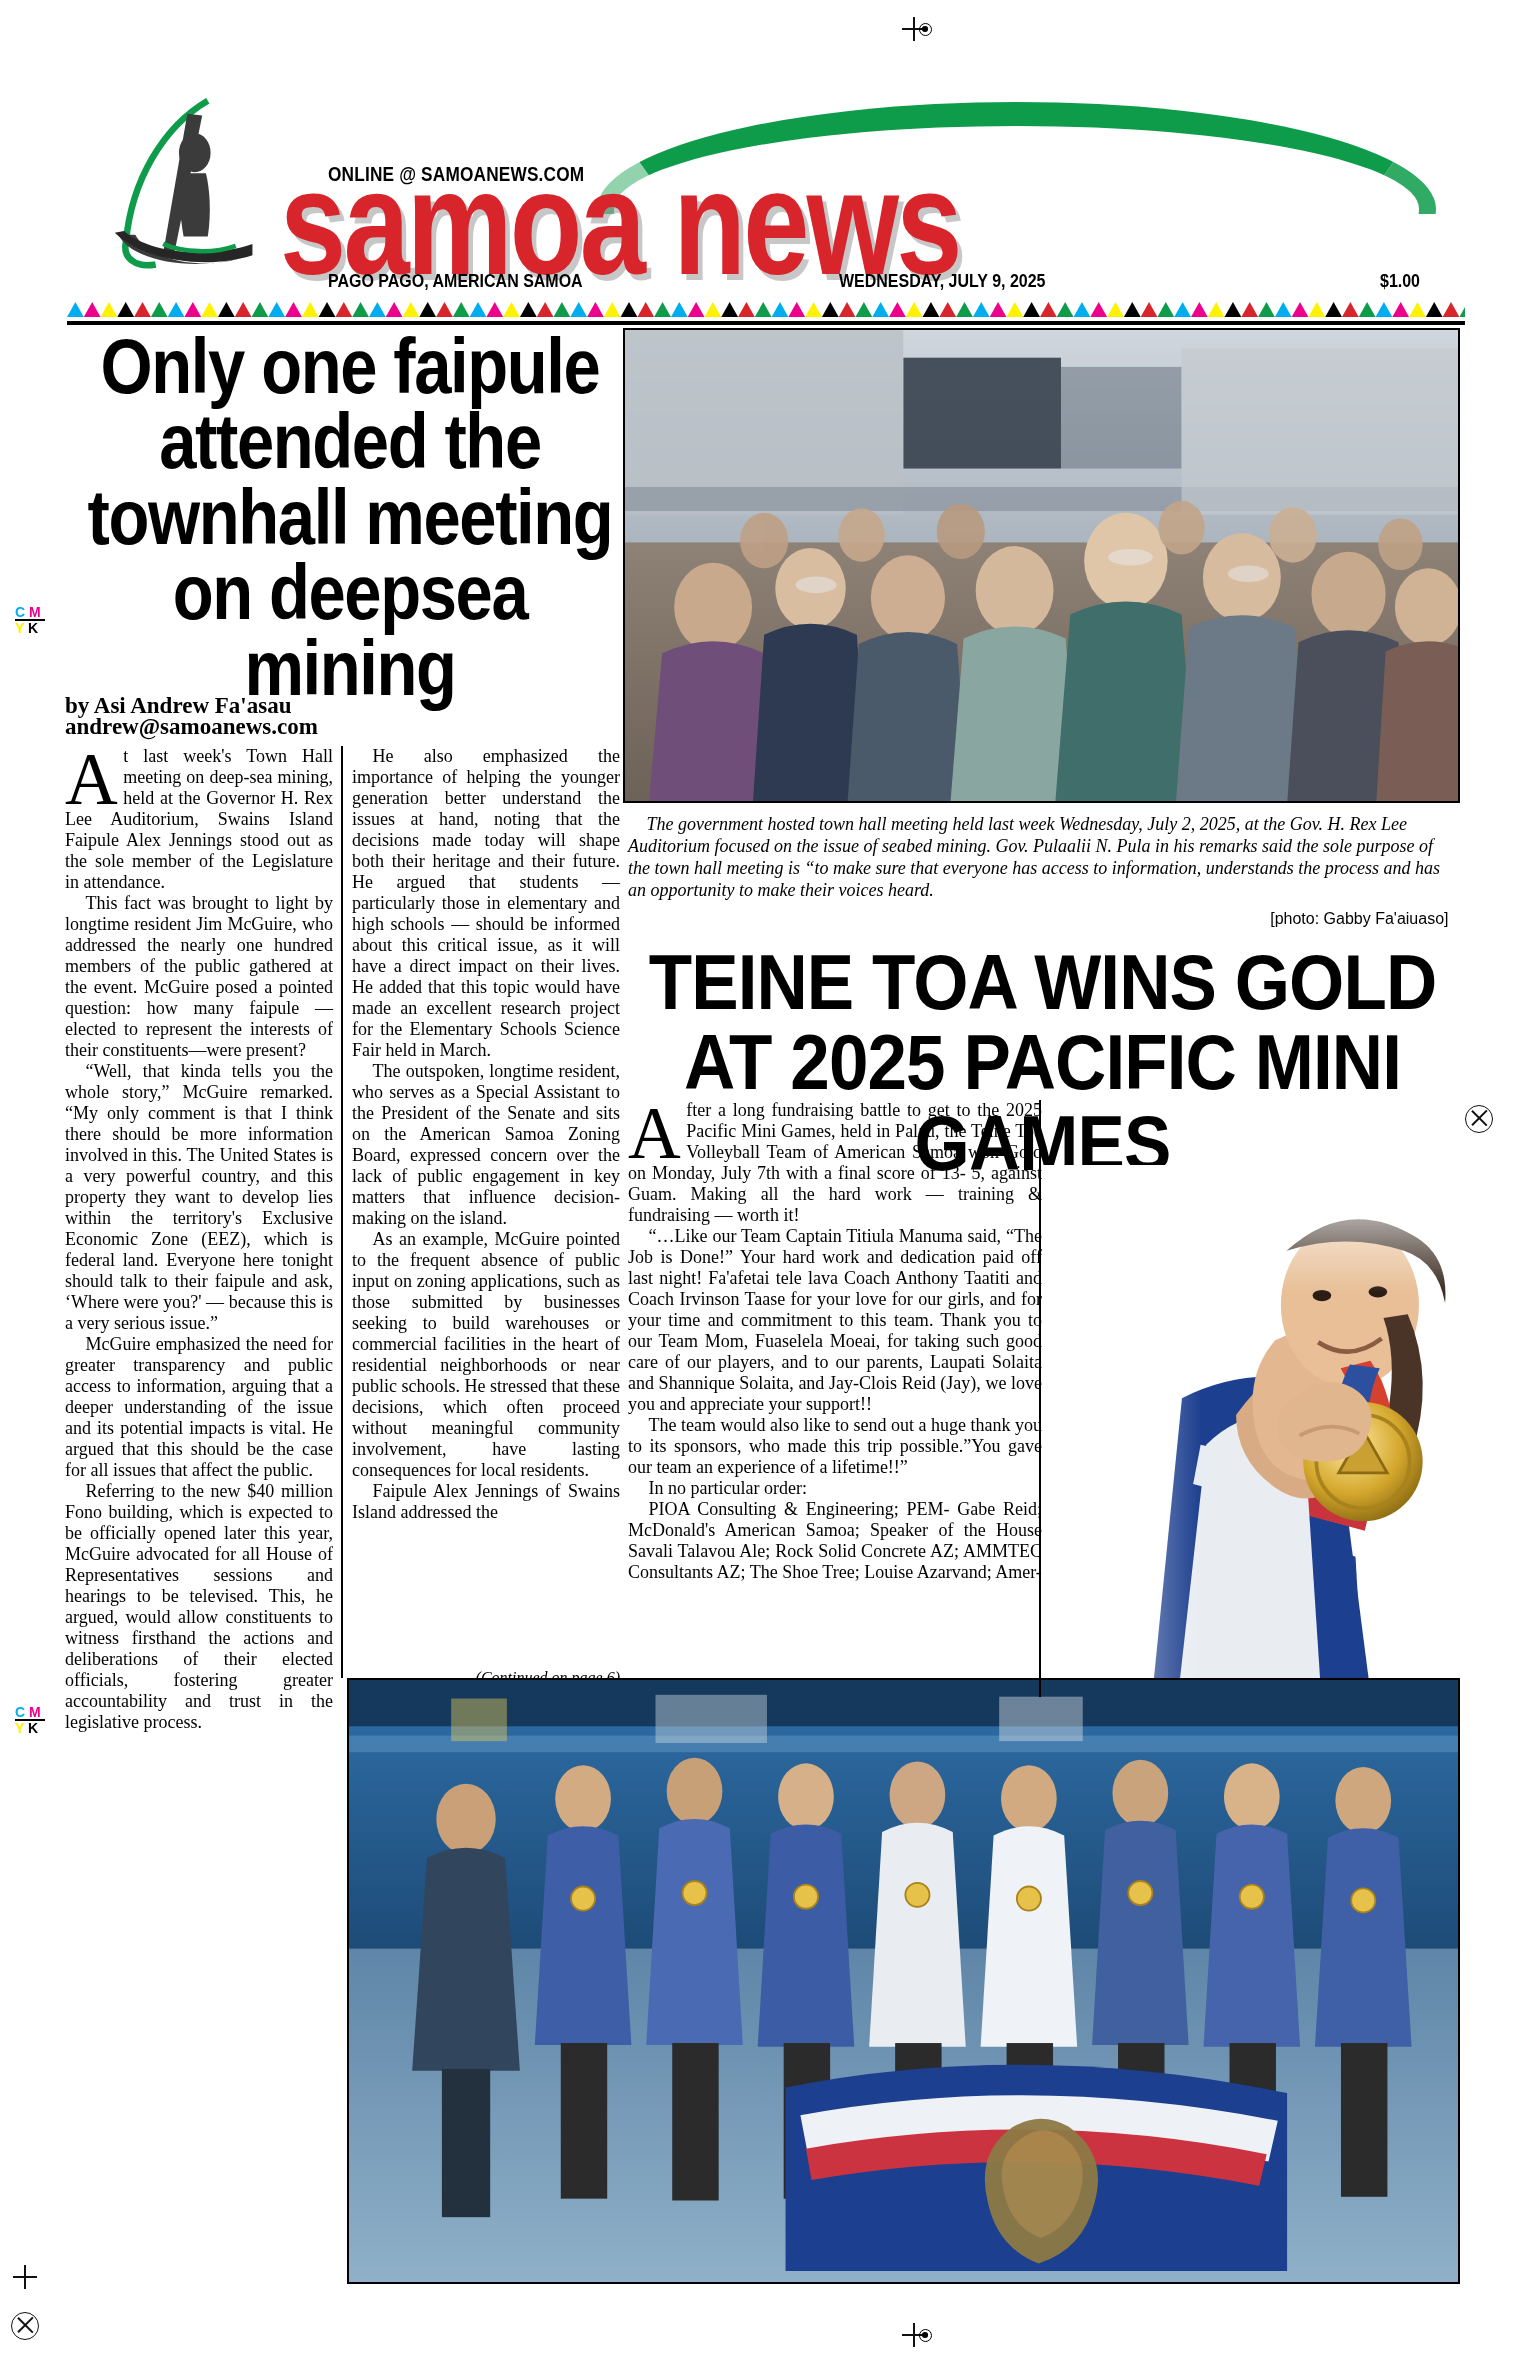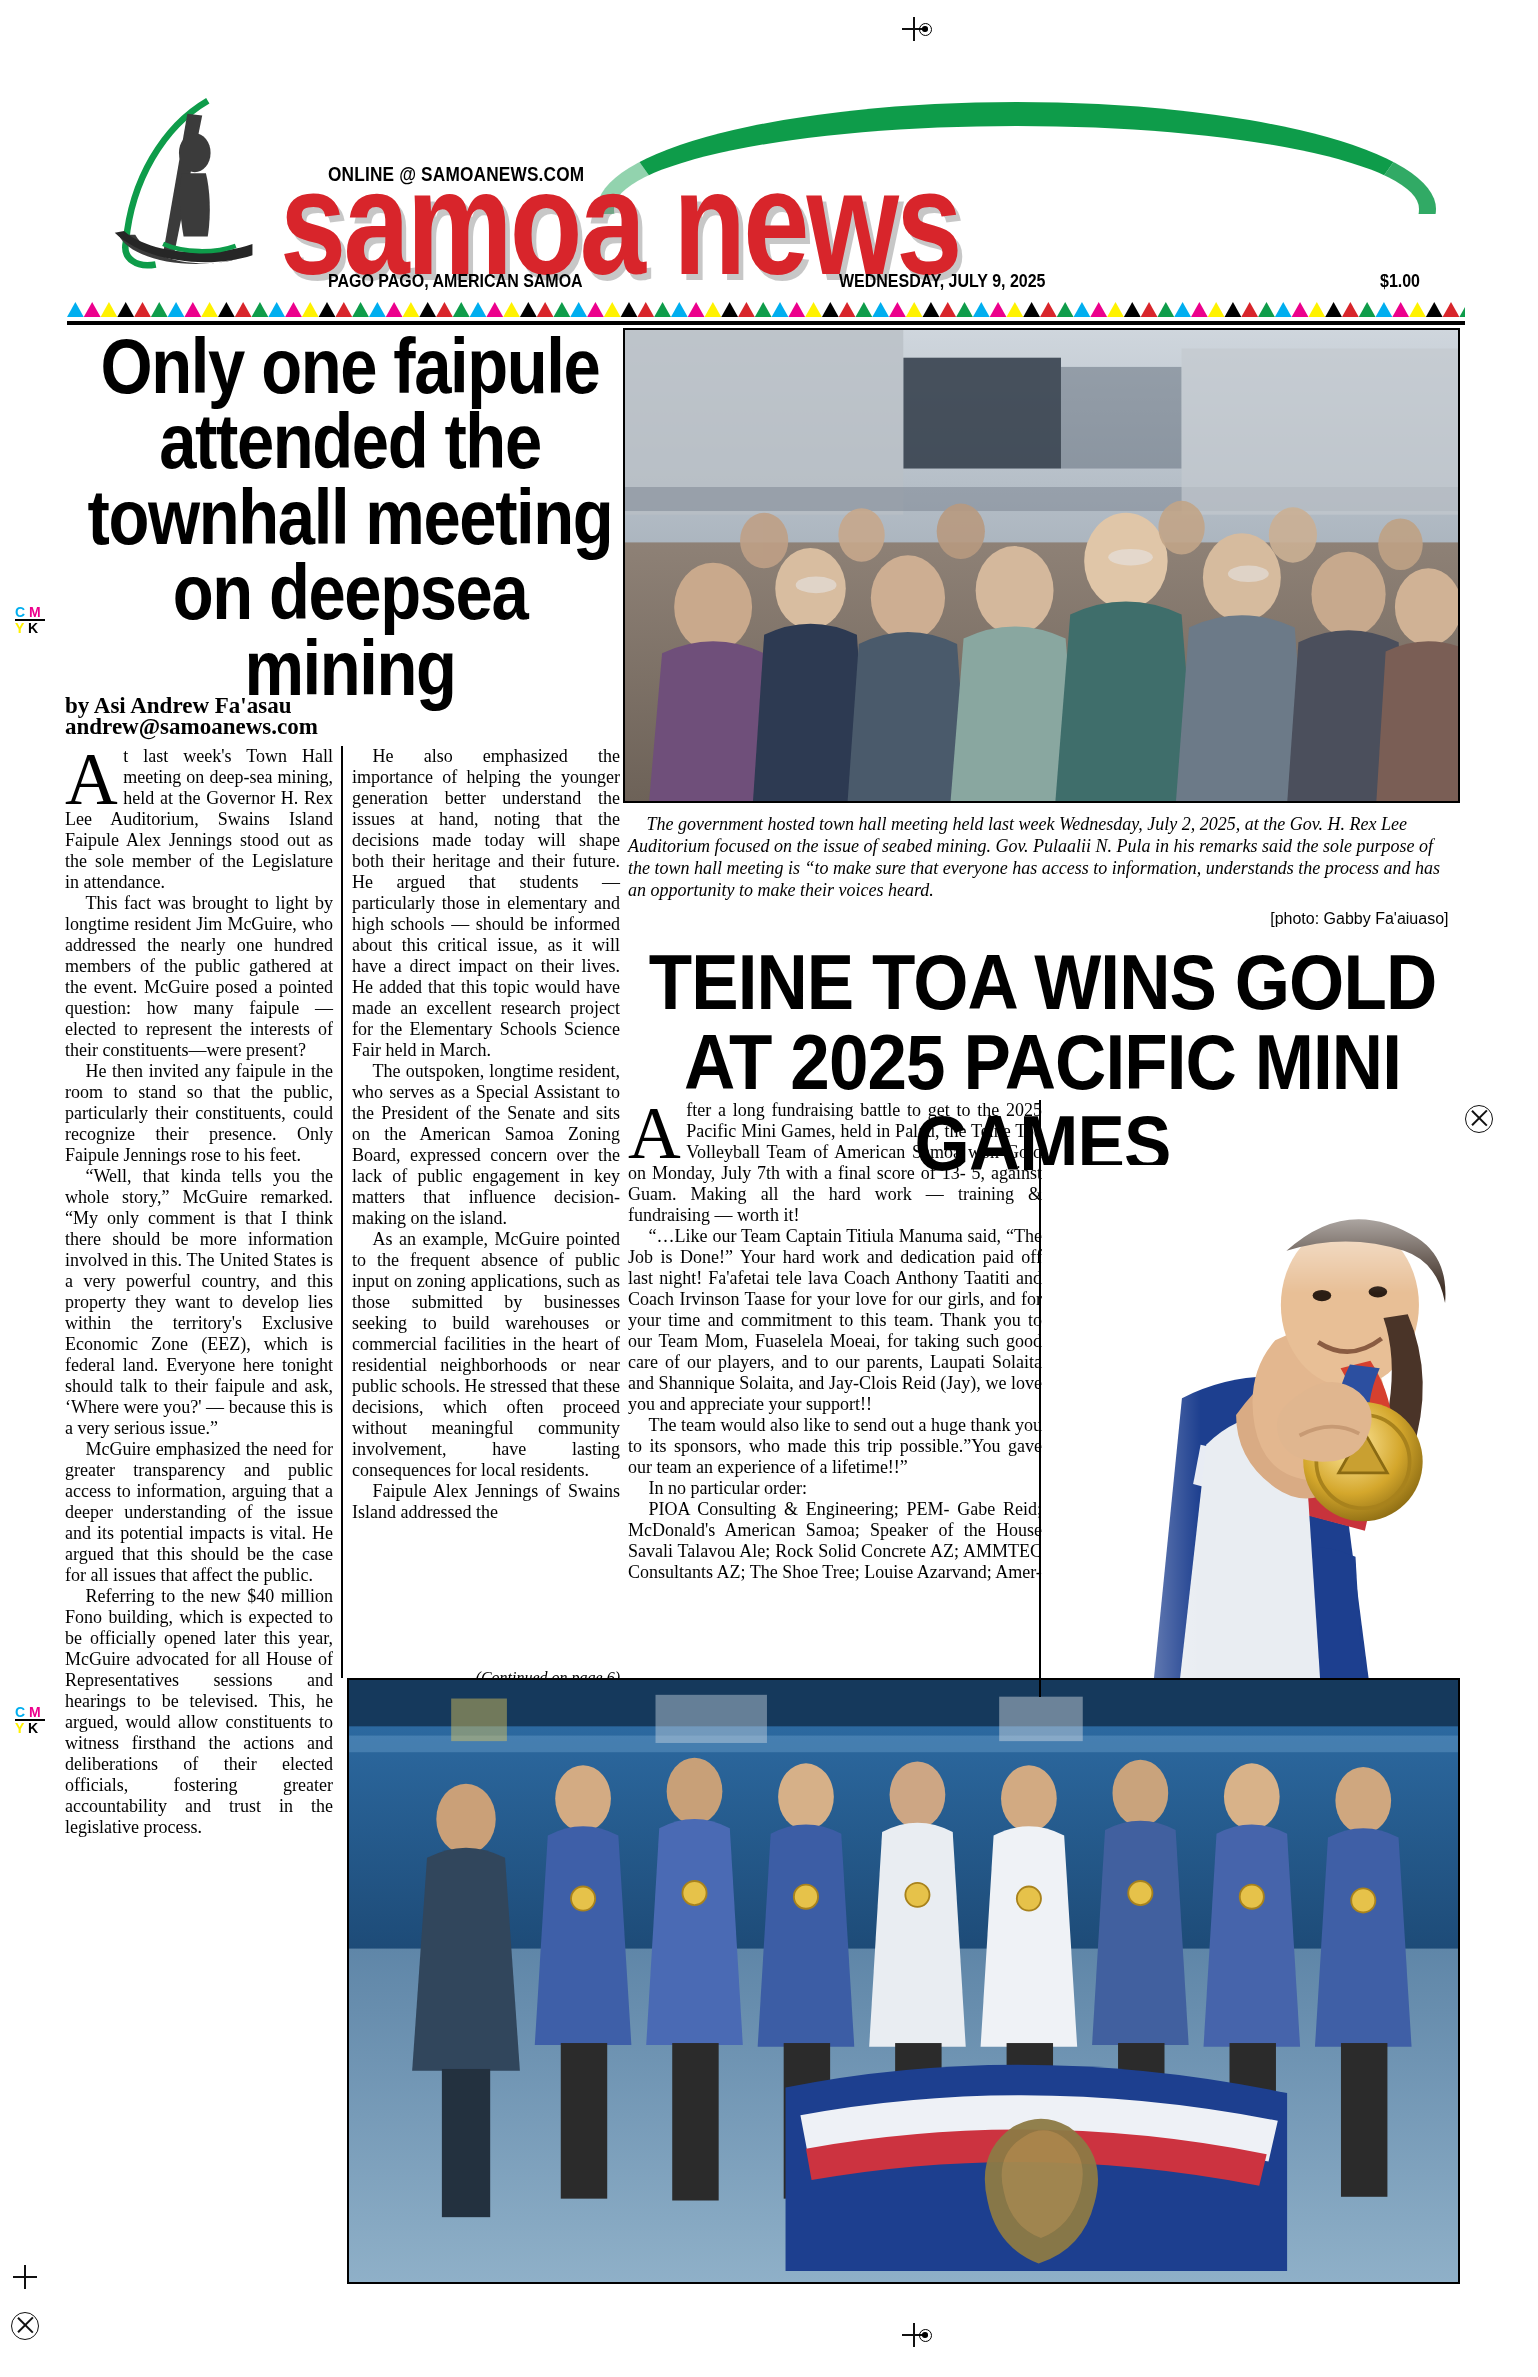--- a/index.html
+++ b/index.html
@@ -250,21 +250,20 @@
   <div class="hdl-main">Only one faipule attended the townhall meeting on deepsea mining</div>
 
   <div class="byline">
     <div>by Asi Andrew Fa'asau</div>
     <div>andrew@samoanews.com</div>
   </div>
 
   <div class="col" id="col1">
       <p class="nodent"><span class="dropcap">A</span>t last week's Town Hall meeting on deep-sea mining, held at the Governor H. Rex Lee Auditorium, Swains Island Faipule Alex Jennings stood out as the sole member of the Legislature in attendance.</p>
       <p>This fact was brought to light by longtime resident Jim McGuire, who addressed the nearly one hundred members of the public gathered at the event. McGuire posed a pointed question: how many faipule — elected to represent the interests of their constituents—were present?</p>
-      <p>He then invited any faipule in the room to stand so that the public, particularly their constituents, could recognize their presence. Only Faipule Jennings rose to his feet.</p>
       <p>“Well, that kinda tells you the whole story,” McGuire remarked. “My only comment is that I think there should be more information involved in this. The United States is a very powerful country, and this property they want to develop lies within the territory's Exclusive Economic Zone (EEZ), which is federal land. Everyone here tonight should talk to their faipule and ask, ‘Where were you?' — because this is a very serious issue.”</p>
       <p>McGuire emphasized the need for greater transparency and public access to information, arguing that a deeper understanding of the issue and its potential impacts is vital. He argued that this should be the case for all issues that affect the public.</p>
       <p>Referring to the new $40 million Fono building, which is expected to be officially opened later this year, McGuire advocated for all House of Representatives sessions and hearings to be televised. This, he argued, would allow constituents to witness firsthand the actions and deliberations of their elected officials, fostering greater accountability and trust in the legislative process.</p>
     </div>
   <div class="col" id="col2">
       <p>He also emphasized the importance of helping the younger generation better understand the issues at hand, noting that the decisions made today will shape both their heritage and their future. He argued that students — particularly those in elementary and high schools — should be informed about this critical issue, as it will have a direct impact on their lives. He added that this topic would have made an excellent research project for the Elementary Schools Science Fair held in March.</p>
       <p>The outspoken, longtime resident, who serves as a Special Assistant to the President of the Senate and sits on the American Samoa Zoning Board, expressed concern over the lack of public engagement in key matters that influence decision-making on the island.</p>
       <p>As an example, McGuire pointed to the frequent absence of public input on zoning applications, such as those submitted by businesses seeking to build warehouses or commercial facilities in the heart of residential neighborhoods or near public schools. He stressed that these decisions, which often proceed without meaningful community involvement, have lasting consequences for local residents.</p>
       <p>Faipule Alex Jennings of Swains Island addressed the</p>
     </div>

